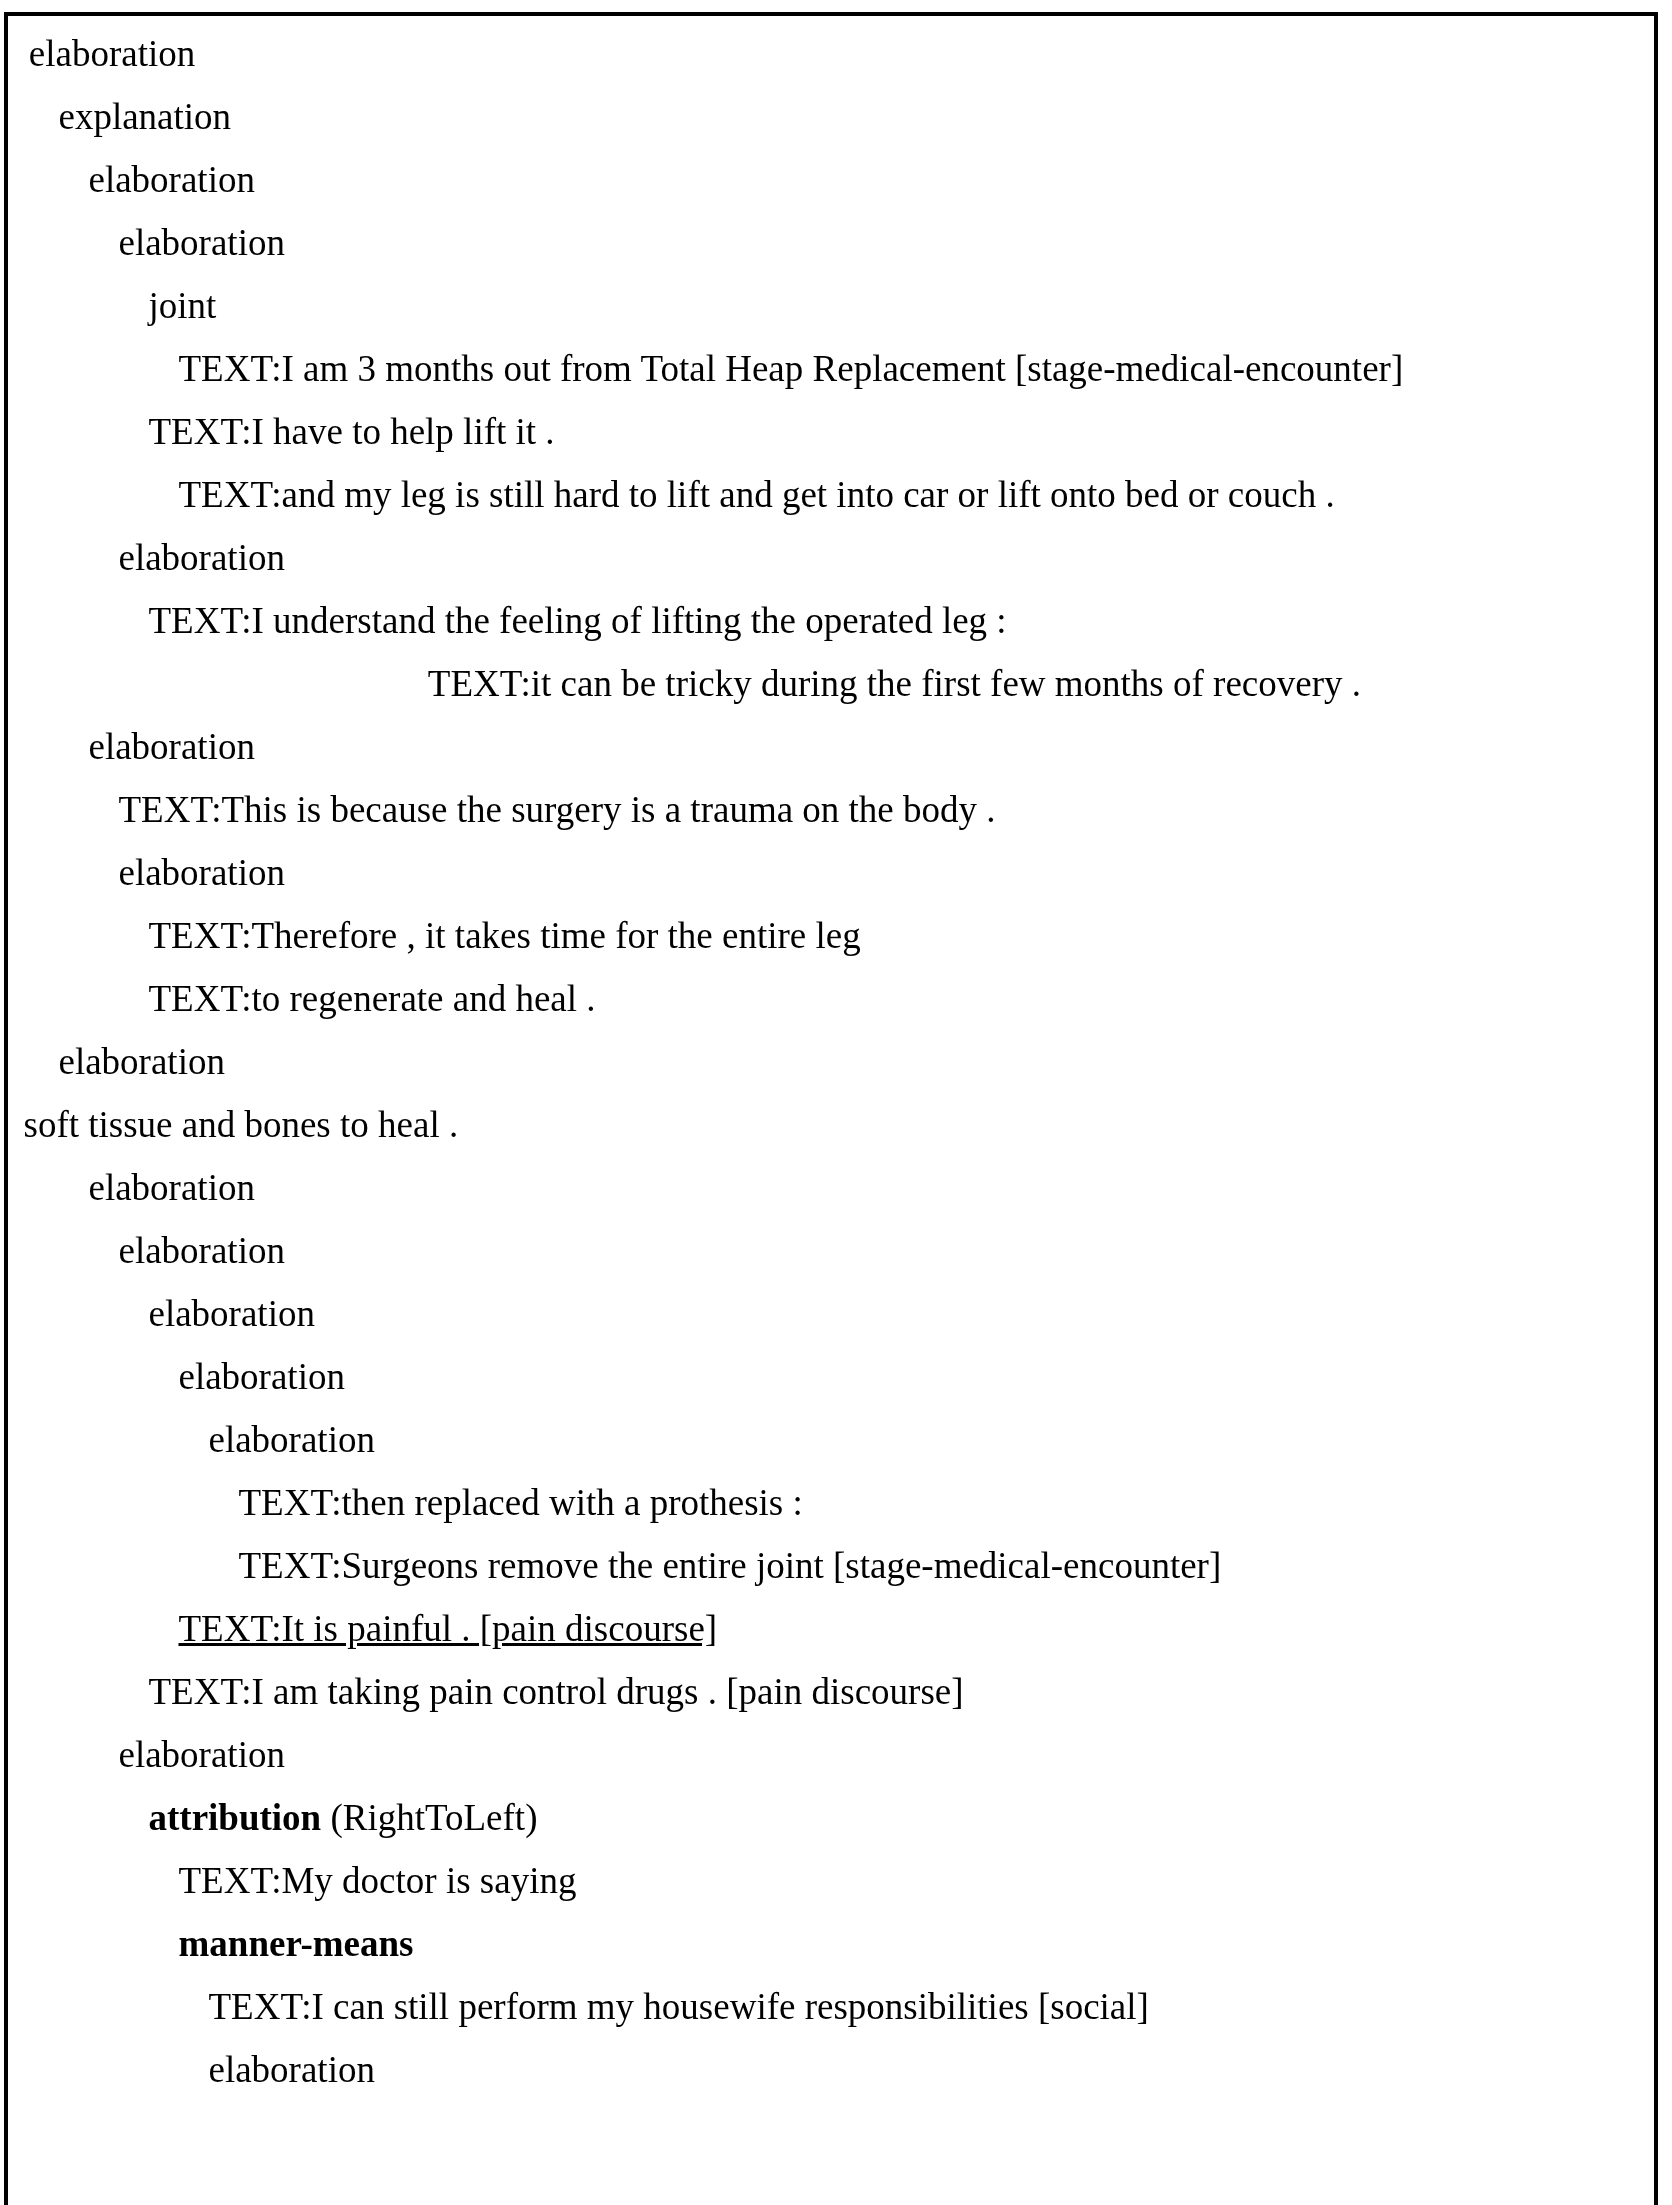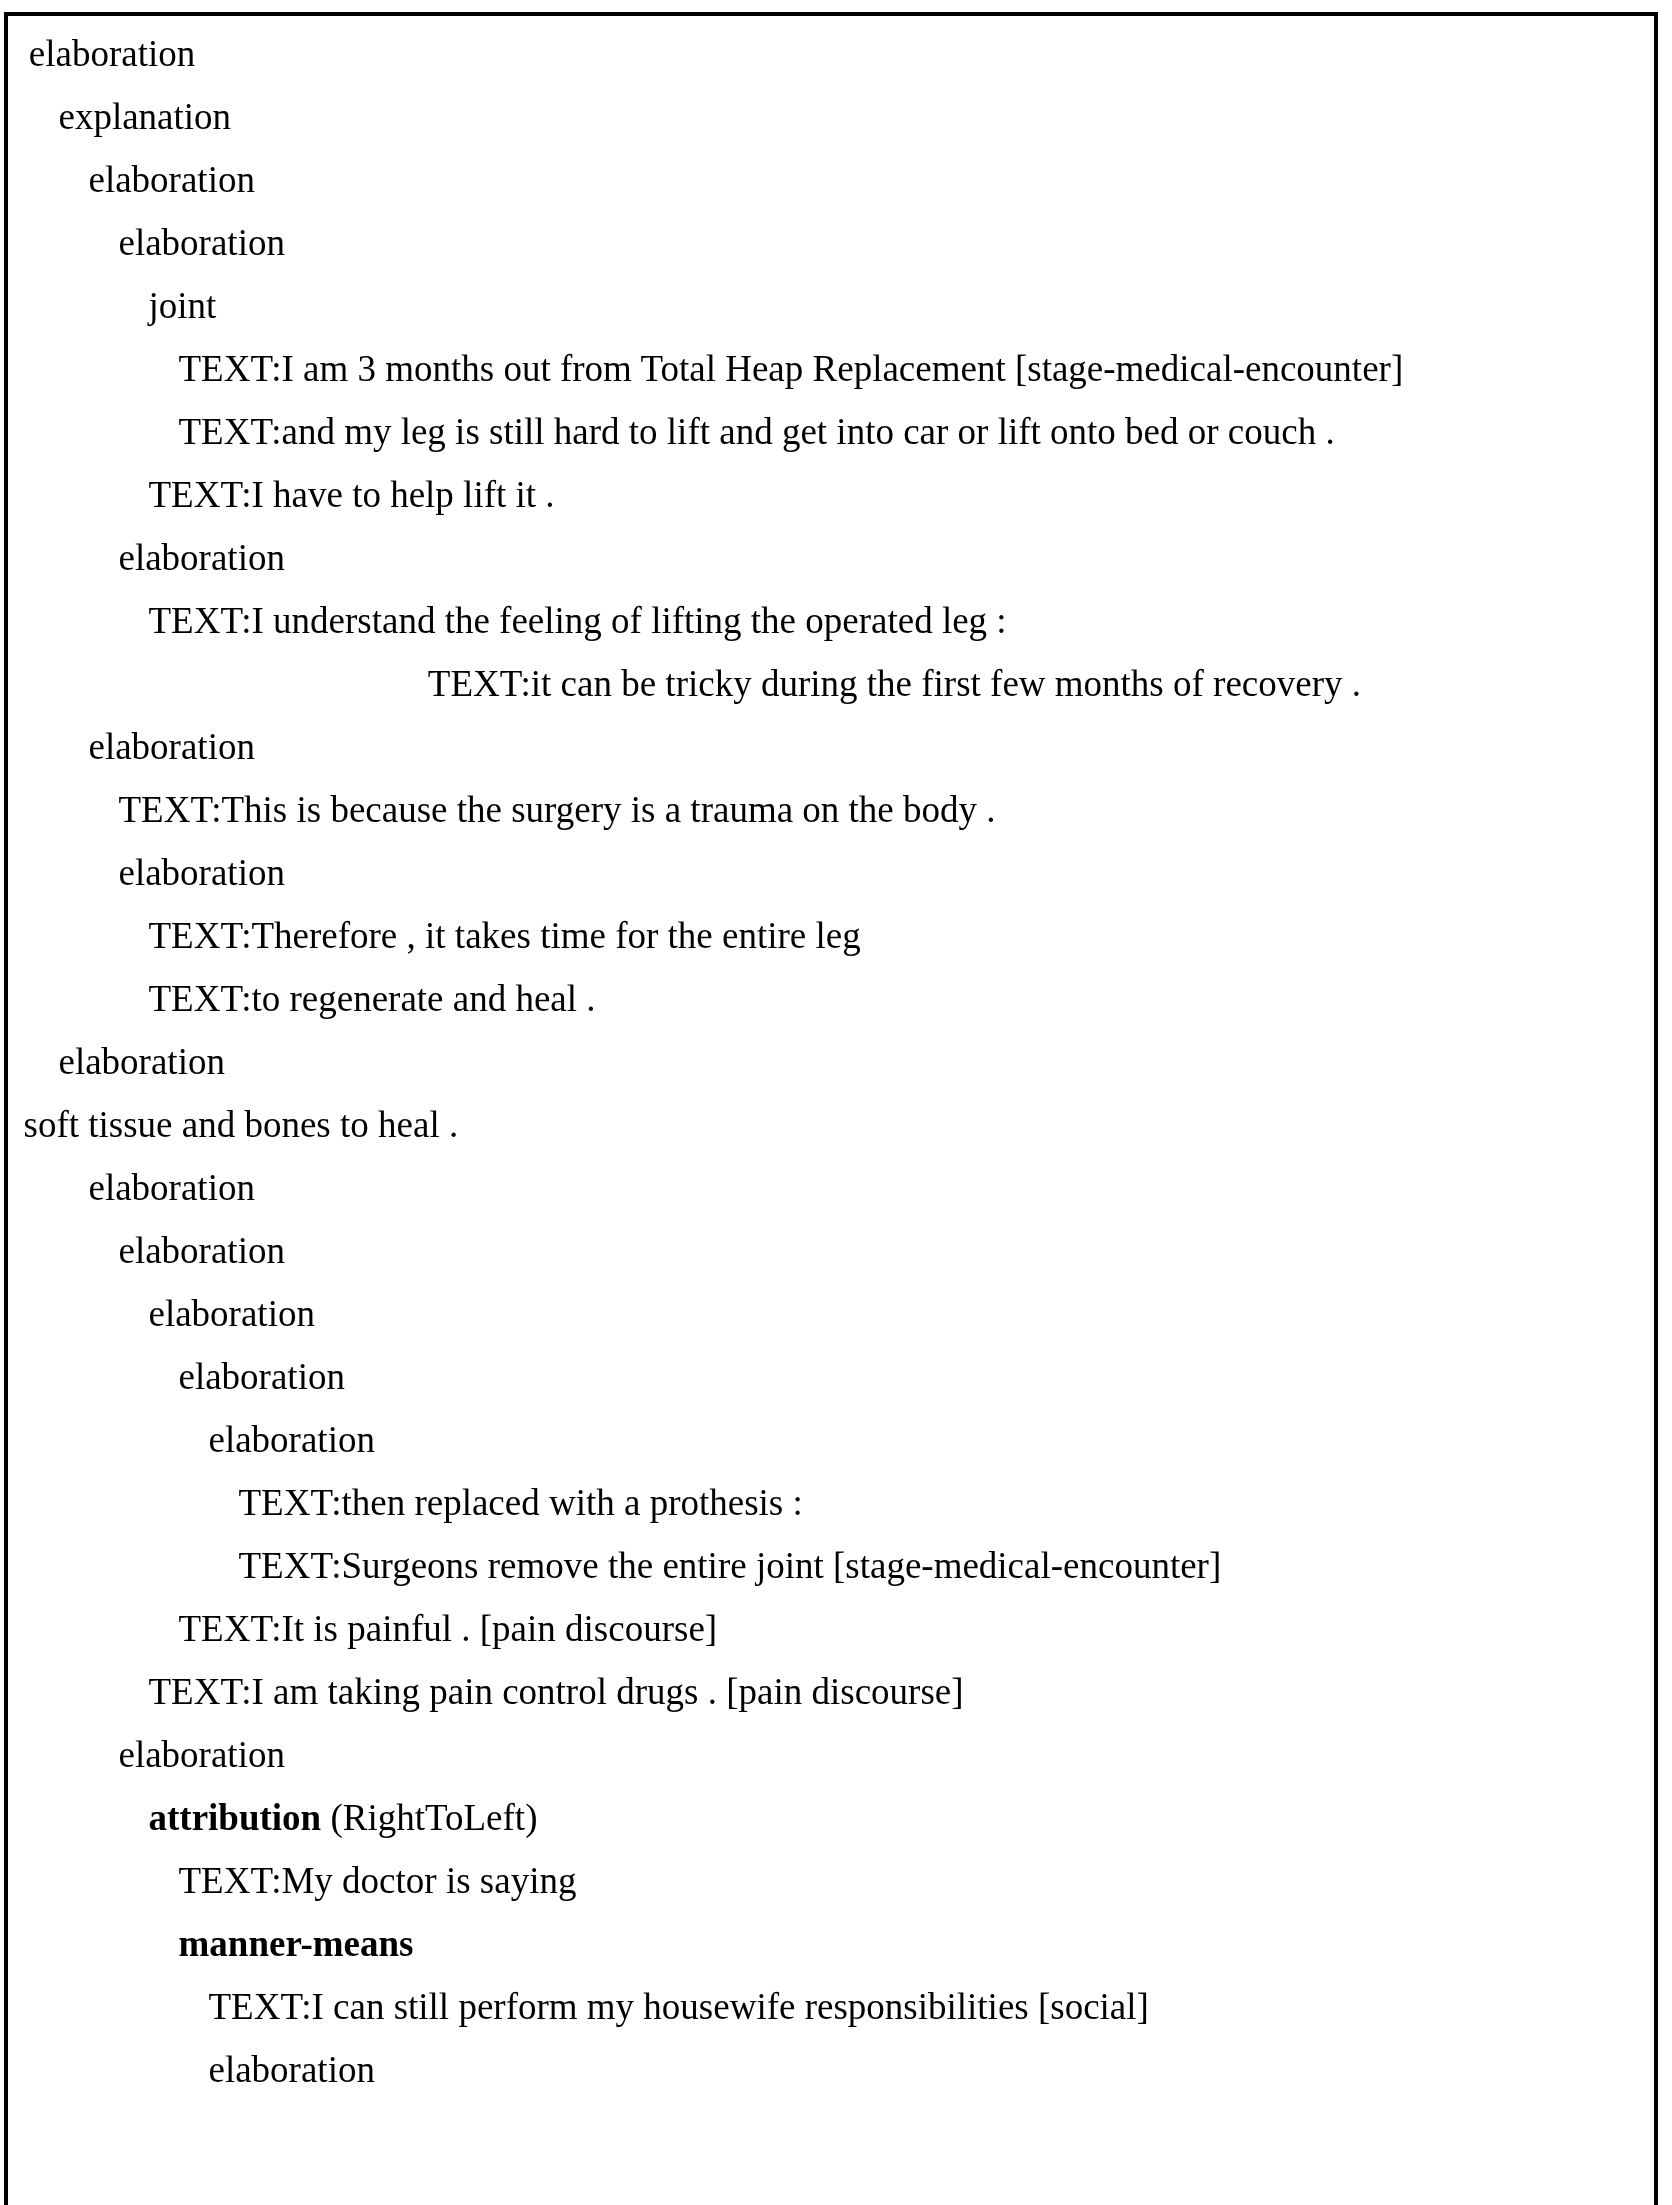--- a/index.html
+++ b/index.html
@@ -39,40 +39,40 @@
 
 <div class="page">
   <div class="frame">
     <div class="content">
         <div class="row" style="text-indent: 5.3px;"><span class="label">elaboration</span><span class="suffix"></span></div>
         <div class="row" style="text-indent: 35px;"><span class="label">explanation</span><span class="suffix"></span></div>
         <div class="row" style="text-indent: 65px;"><span class="label">elaboration</span><span class="suffix"></span></div>
         <div class="row" style="text-indent: 95px;"><span class="label">elaboration</span><span class="suffix"></span></div>
         <div class="row" style="text-indent: 125px;"><span class="label">joint</span><span class="suffix"></span></div>
         <div class="row" style="text-indent: 155px;"><span class="label">TEXT:I am 3 months out from Total Heap Replacement [stage-medical-encounter]</span><span class="suffix"></span></div>
+        <div class="row" style="text-indent: 125px;"><span class="label">TEXT:I have to help lift it .</span><span class="suffix"></span></div>
         <div class="row" style="text-indent: 155px;"><span class="label">TEXT:and my leg is still hard to lift and get into car or lift onto bed or couch .</span><span class="suffix"></span></div>
-        <div class="row" style="text-indent: 125px;"><span class="label">TEXT:I have to help lift it .</span><span class="suffix"></span></div>
         <div class="row" style="text-indent: 95px;"><span class="label">elaboration</span><span class="suffix"></span></div>
         <div class="row" style="text-indent: 125px;"><span class="label">TEXT:I understand the feeling of lifting the operated leg :</span><span class="suffix"></span></div>
         <div class="row" style="text-indent: 125px; text-align: center;"><span class="label">TEXT:it can be tricky during the first few months of recovery .</span><span class="suffix"></span></div>
         <div class="row" style="text-indent: 65px;"><span class="label">elaboration</span><span class="suffix"></span></div>
         <div class="row" style="text-indent: 95px;"><span class="label">TEXT:This is because the surgery is a trauma on the body .</span><span class="suffix"></span></div>
         <div class="row" style="text-indent: 95px;"><span class="label">elaboration</span><span class="suffix"></span></div>
         <div class="row" style="text-indent: 125px; font-family: Liberation Serif, serif;"><span class="label">TEXT:Therefore , it takes time for the entire leg</span><span class="suffix"></span></div>
         <div class="row" style="text-indent: 125px;"><span class="label">TEXT:to regenerate and heal .</span><span class="suffix"></span></div>
         <div class="row" style="text-indent: 35px;"><span class="label">elaboration</span><span class="suffix"></span></div>
         <div class="row" style="text-indent: 0px;"><span class="label">soft tissue and bones to heal .</span><span class="suffix"></span></div>
         <div class="row" style="text-indent: 65px;"><span class="label">elaboration</span><span class="suffix"></span></div>
         <div class="row" style="text-indent: 95px;"><span class="label">elaboration</span><span class="suffix"></span></div>
         <div class="row" style="text-indent: 125px;"><span class="label">elaboration</span><span class="suffix"></span></div>
         <div class="row" style="text-indent: 155px;"><span class="label">elaboration</span><span class="suffix"></span></div>
         <div class="row" style="text-indent: 185px;"><span class="label">elaboration</span><span class="suffix"></span></div>
         <div class="row" style="text-indent: 215px;"><span class="label">TEXT:then replaced with a prothesis :</span><span class="suffix"></span></div>
         <div class="row" style="text-indent: 215px;"><span class="label">TEXT:Surgeons remove the entire joint [stage-medical-encounter]</span><span class="suffix"></span></div>
-        <div class="row" style="text-indent: 155px;"><span class="label">TEXT:It is painful . [pain discourse]</span><span class="suffix"></span></div>
+        <div class="row" style="text-indent: 155px; text-decoration: underline;"><span class="label">TEXT:It is painful . [pain discourse]</span><span class="suffix"></span></div>
         <div class="row" style="text-indent: 125px;"><span class="label">TEXT:I am taking pain control drugs . [pain discourse]</span><span class="suffix"></span></div>
         <div class="row" style="text-indent: 95px;"><span class="label">elaboration</span><span class="suffix"></span></div>
         <div class="row" style="text-indent: 125px;"><span class="label b">attribution</span><span class="suffix"> (RightToLeft)</span></div>
         <div class="row" style="text-indent: 155px;"><span class="label">TEXT:My doctor is saying</span><span class="suffix"></span></div>
         <div class="row" style="text-indent: 155px;"><span class="label b">manner-means</span><span class="suffix"></span></div>
         <div class="row" style="text-indent: 185px;"><span class="label">TEXT:I can still perform my housewife responsibilities [social]</span><span class="suffix"></span></div>
         <div class="row" style="text-indent: 185px;"><span class="label">elaboration</span><span class="suffix"></span></div>
       </div>
   </div>
 </div>

